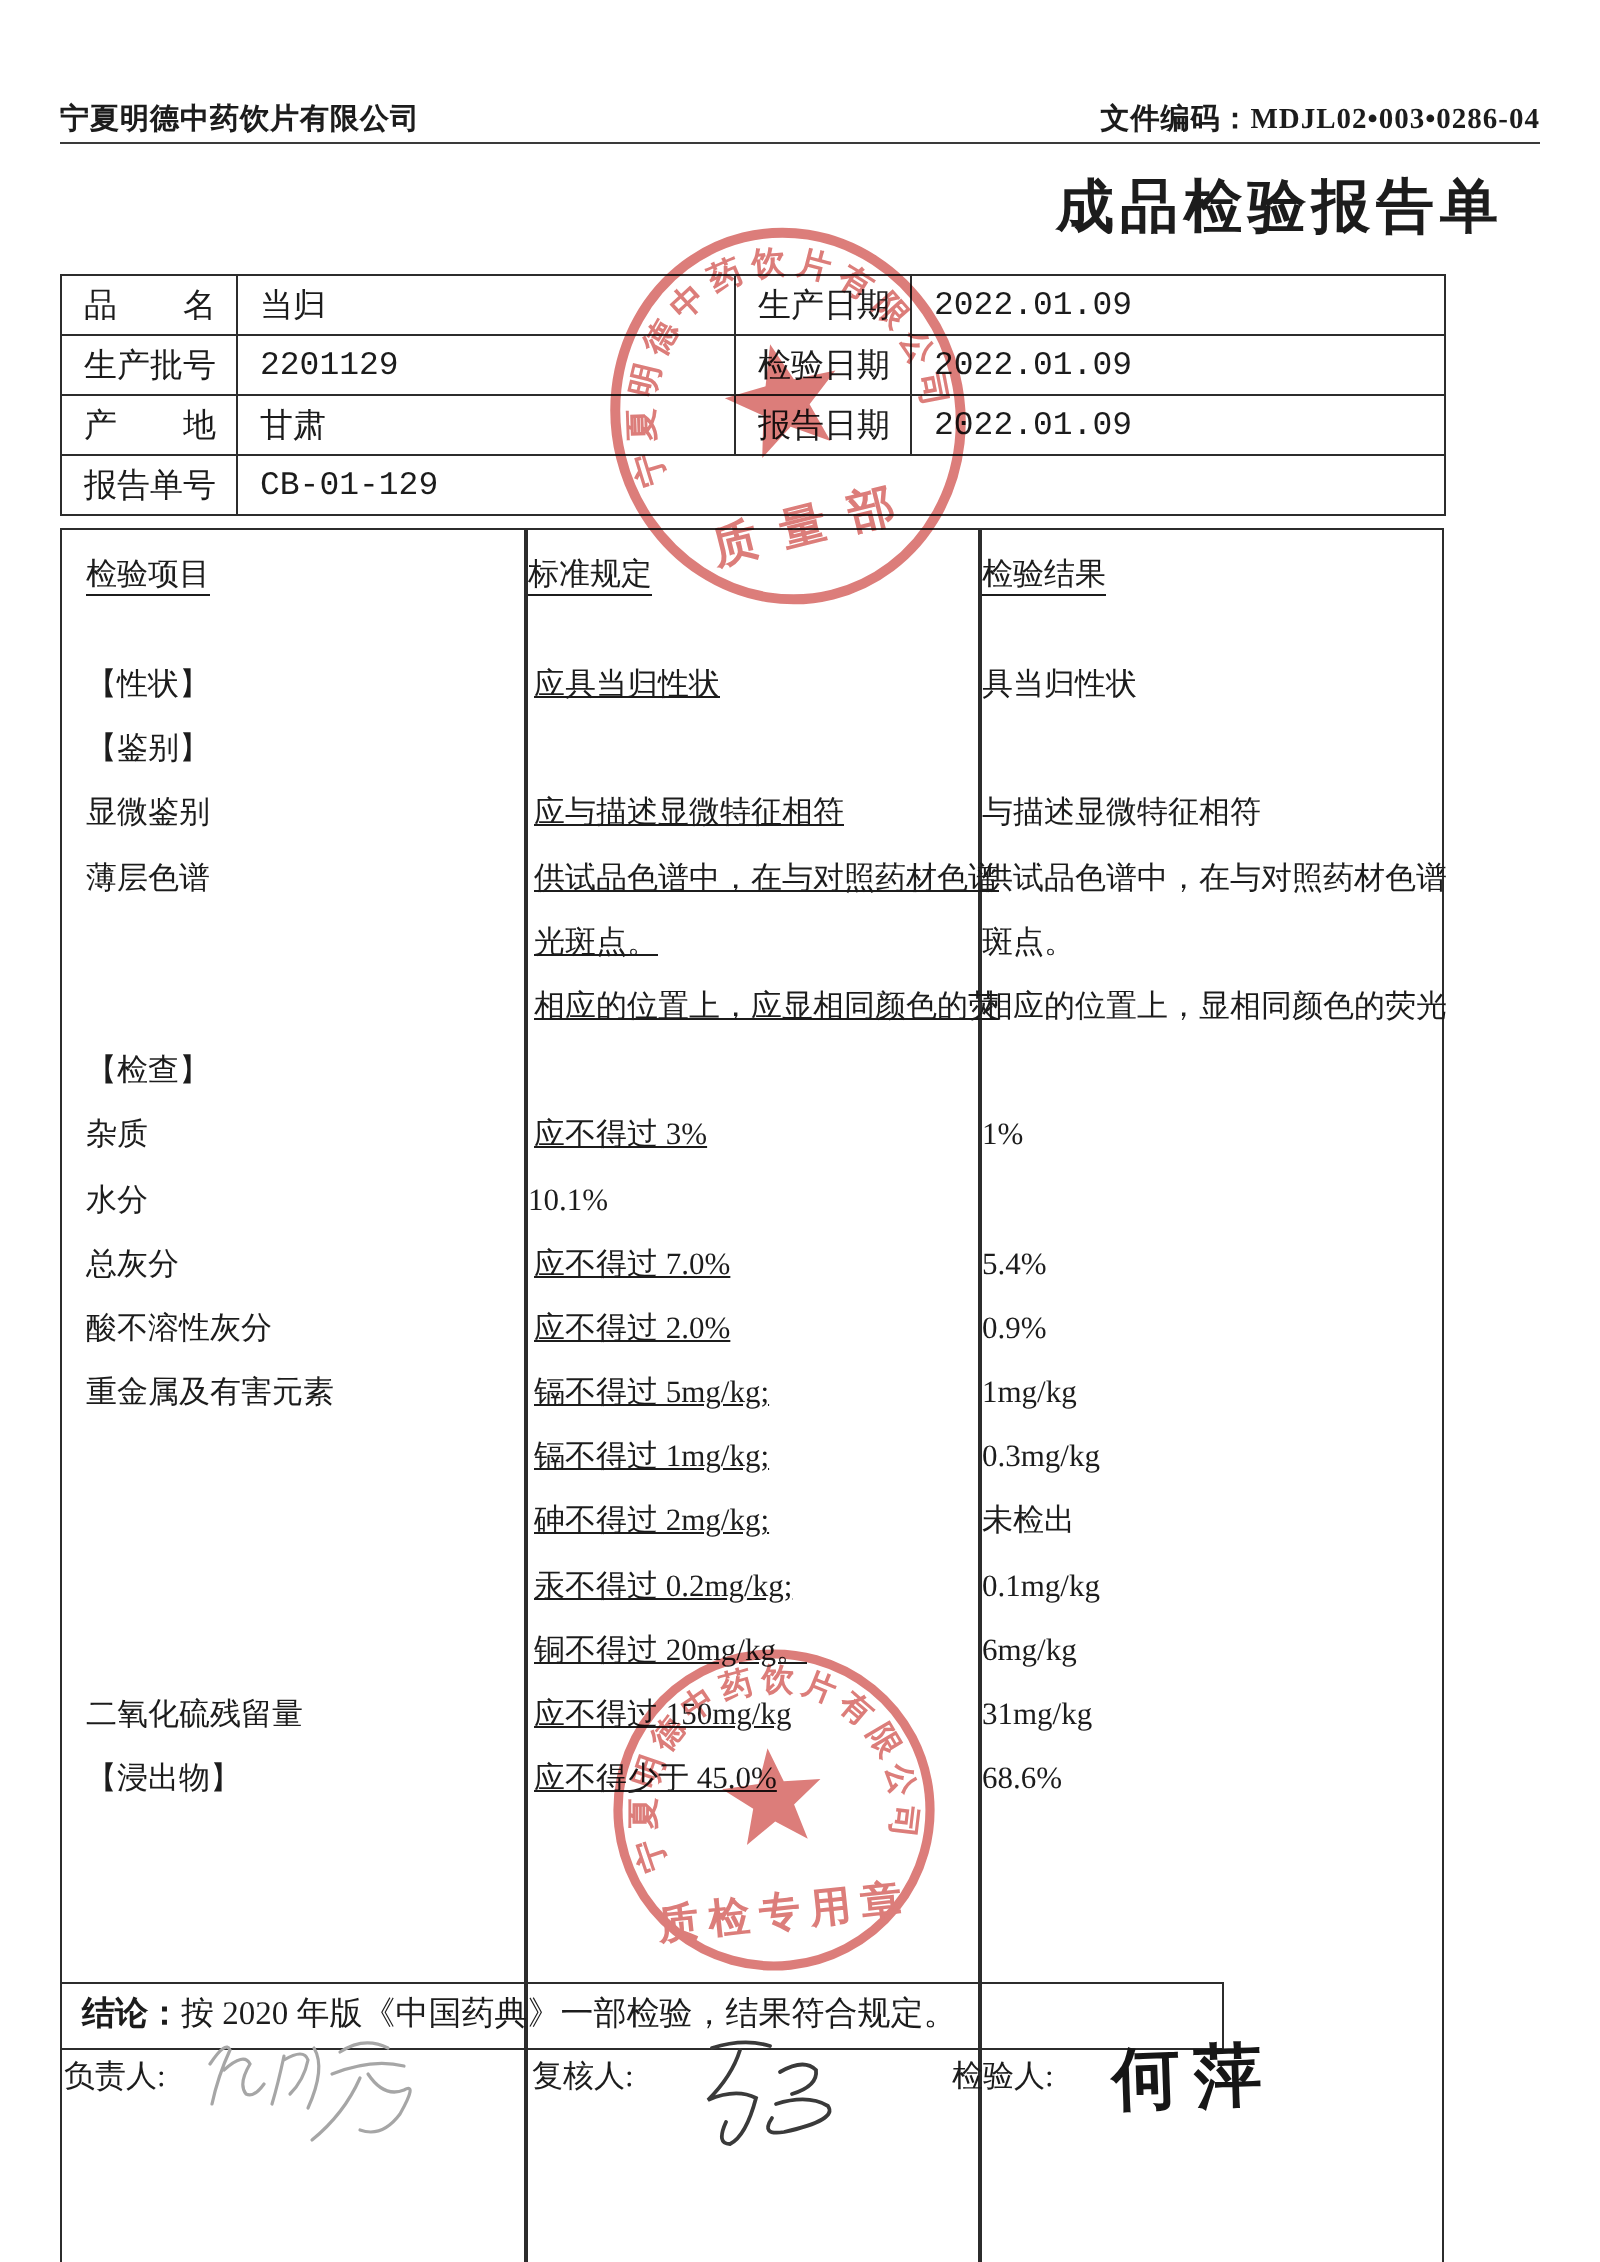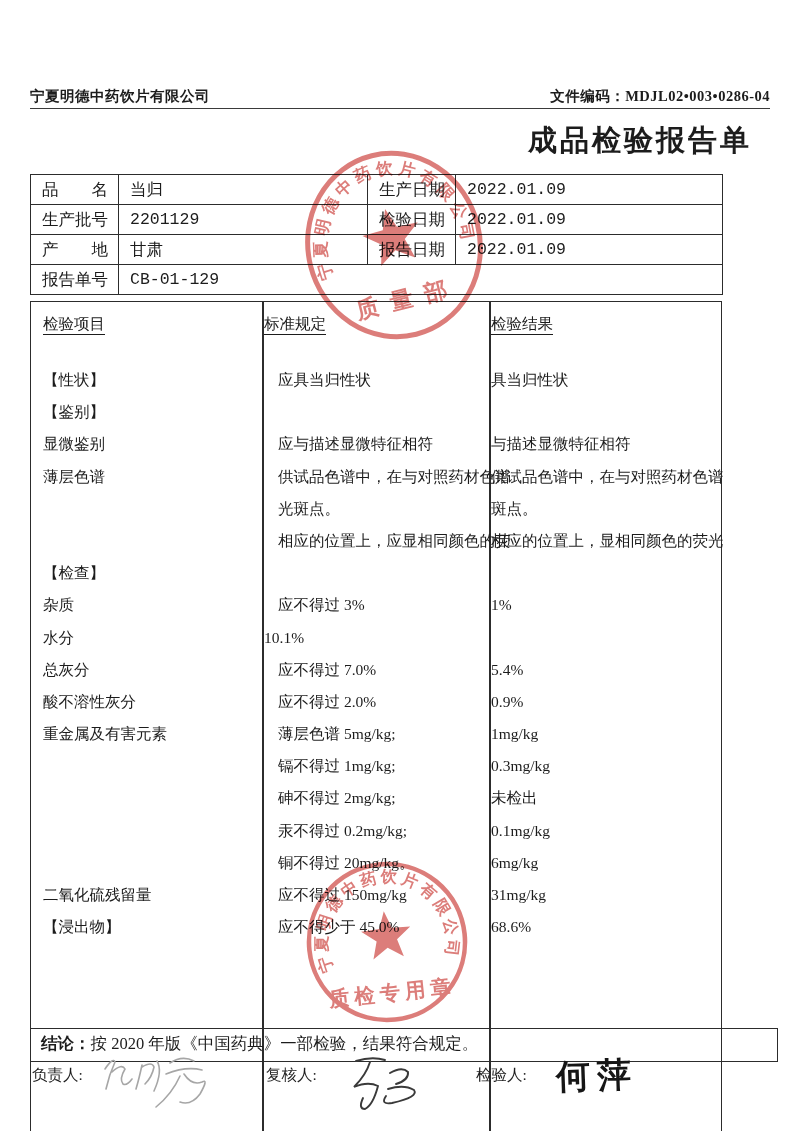--- a/index.html
+++ b/index.html
@@ -2,21 +2,21 @@
 <html><head>
 <meta charset="utf-8">
 <style>
   * { margin:0; padding:0; box-sizing:border-box; }
   html,body { background:#ffffff; }
   body {
     width:800px; height:1131px; position:relative; overflow:hidden;
     font-family:"Liberation Serif","DejaVu Serif",serif;
     color:#1c1c1c;
   }
-  .page { position:absolute; inset:0;margin-top:37px; }
+  .page { position:absolute; inset:0; }
 
   
   .header { position:absolute; left:30px; top:50px; width:740px;
     display:flex; justify-content:space-between; align-items:flex-end;
     font-size:14.5px; font-weight:600; letter-spacing:.5px; }
   .header-rule { position:absolute; left:30px; top:71px; width:740px; height:0;
     border-top:1.6px solid #3a3a3a; }
   .doc-title { position:absolute; left:0; top:84px; width:752px; text-align:right;
     font-family:"Liberation Sans","DejaVu Sans",sans-serif;
     font-size:29px; font-weight:700; letter-spacing:3px; }
@@ -34,25 +34,25 @@
   .vline.v1 { left:231px; } .vline.v2 { left:458px; }
   .mt-header { position:absolute; left:0; top:12px; width:100%; display:grid;
     grid-template-columns:233px 227px 229px; }
   .mt-header .hc { text-decoration:underline; text-underline-offset:5px; }
   .mt-header .hc1 { padding-left:12px; text-align:left; }
   .mt-header .hc2, .mt-header .hc3 { text-align:left; }
   .mt-rows { position:absolute; left:0; top:62px; width:100%; }
   .trow { display:grid; grid-template-columns:233px 227px 229px; height:32.2px;
     line-height:32.2px; white-space:nowrap; }
   .trow .c1 { padding-left:12px; }
-  .trow .c2 { padding-left:14px; }
+  .trow .c2 { padding-left:3px;text-decoration:underline; }
   .trow .c3 { }
 
   
-  .conclusion { position:absolute; left:30px; top:991px; width:748px; height:34px;
+  .conclusion { position:absolute; left:30px; top:991px; width:582px; height:34px;
     border:1.8px solid #2c2c2c; line-height:30px; padding-left:10px;
     font-size:16.5px; white-space:nowrap; }
   .conclusion .lab { font-weight:700; }
 
   
   .sig-label { position:absolute; top:1028px; font-size:15.5px; }
   .sig-label.l1 { left:32px; } .sig-label.l2 { left:266px; } .sig-label.l3 { left:476px; }
   .sig-svg { position:absolute; pointer-events:none; }
   .sig1 { left:98px; top:1016px; }
   .sig2 { left:328px; top:1016px; }
@@ -171,21 +171,21 @@
           <div class="c2">应不得过 7.0%</div>
           <div class="c3">5.4%</div>
         </div>
         <div class="trow">
           <div class="c1">酸不溶性灰分</div>
           <div class="c2">应不得过 2.0%</div>
           <div class="c3">0.9%</div>
         </div>
         <div class="trow">
           <div class="c1">重金属及有害元素</div>
-          <div class="c2">薄层色谱 5mg/kg;</div>
+          <div class="c2">镉不得过 5mg/kg;</div>
           <div class="c3">1mg/kg</div>
         </div>
         <div class="trow">
           <div class="c1"></div>
           <div class="c2">镉不得过 1mg/kg;</div>
           <div class="c3">0.3mg/kg</div>
         </div>
         <div class="trow">
           <div class="c1"></div>
           <div class="c2">砷不得过 2mg/kg;</div>

